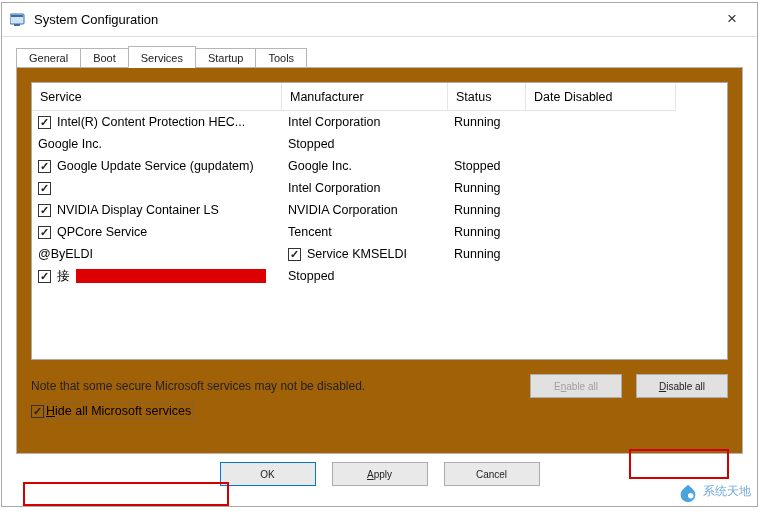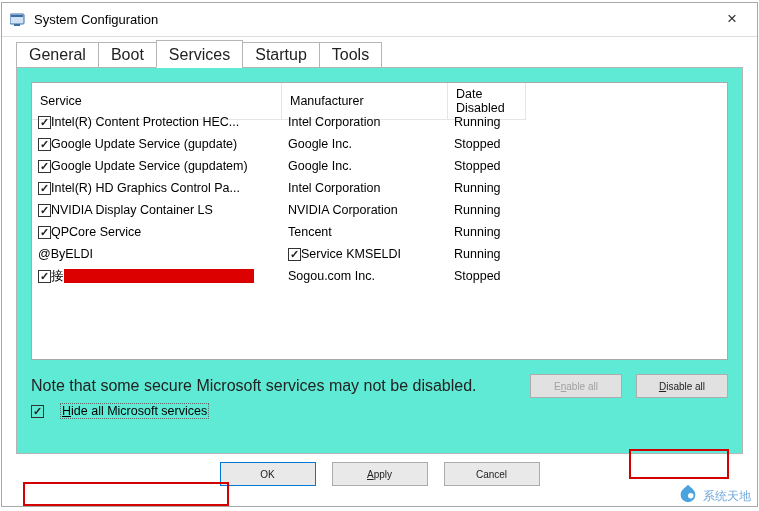--- a/index.html
+++ b/index.html
@@ -58,39 +58,39 @@
     align-items: flex-end;
     height: 26px;
     position: relative;
     z-index: 2;
   }
   .tab {
     border: 1px solid #b5b5b5;
     background: #fff;
     padding: 3px 12px 3px 12px;
     margin-right: -1px;
-    font-size: 16px;
+    font-size: 11px;
     color: #222;
     position: relative;
     top: 1px;
     cursor: pointer;
   }
   .tab.active {
     border-bottom: 1px solid #fff;
     top: 1px;
     padding-top: 5px;
     margin-top: 48px;
   }
   .tabpanel {
     border: 1px solid #b5b5b5;
     flex: 1;
     padding: 14px 14px 10px 14px;
     display: flex;
     flex-direction: column;
-    background: #5eead4;
+    background: #a16207;
     position: relative;
     z-index: 1;
   }
   .listview {
     border: 1px solid #aaa;
     background: #fff;
     height: 278px;
     overflow: hidden;
   }
   .lv-header, .lv-row {
@@ -118,20 +118,21 @@
   }
   .lv-row .cell {
     padding: 0 6px;
     white-space: nowrap;
     overflow: hidden;
     text-overflow: ellipsis;
   }
   .svc-cell {
     display: flex;
     align-items: center;
+    gap: 6px;
   }
   .svcbox {
     width: 13px; height: 13px;
     border: 1px solid #333;
     display: inline-flex;
     align-items: center;
     justify-content: center;
     font-size: 11px;
     line-height: 11px;
     cursor: pointer;
@@ -148,40 +149,40 @@
     display: inline-block;
     width: 190px; height: 14px;
     background: #d00;
     vertical-align: middle;
   }
   .note-row {
     margin-top: 14px;
     display: flex;
     align-items: center;
   }
-  .note-text { font-size: 16px; color: #222; flex: 0 0 auto; }
+  .note-text { font-size: 12px; color: #222; flex: 0 0 auto; }
   .btn {
     height: 24px;
     min-width: 92px;
     padding: 0 12px;
     border: 1px solid #adadad;
     background: #e1e1e1;
     font-family: inherit;
     font-size: 10px;
     color: #222;
     cursor: pointer;
   }
   .btn:disabled { color: #a0a0a0; cursor: default; }
   .btn .u { text-decoration: underline; }
   .enable-btn { margin-left: auto; margin-right: 14px; }
   .hide-row {
     margin-top: 6px;
     display: flex;
     align-items: center;
-    gap: 16px;
+    gap: 0;
   }
   .hide-row label { font-size: 12.5px; }
   .hide-row .u { text-decoration: underline; }
   .dotted { border: 1px dotted #666; padding: 0 1px; }
   .bottom-btns {
     display: flex;
     justify-content: center;
     gap: 16px;
     padding: 8px 0 10px 0;
     align-items: flex-end;
@@ -193,21 +194,21 @@
     position: absolute;
     border: 2px solid #d40000;
     pointer-events: none;
   }
   .watermark {
     position: absolute;
     right: 8px; bottom: 6px;
     font-size: 12px;
     color: #6fa8dc;
     display: flex;
-    align-items: flex-end;
+    align-items: flex-start;
     gap: 4px;
   }
   .watermark svg { width: 22px; height: 22px; }
 </style>
 </head>
 <body>
 
 <div class="window">
 
   <div class="titlebar">
@@ -231,54 +232,50 @@
       <div class="tab">Startup</div>
       <div class="tab">Tools</div>
     </div>
 
     <div class="tabpanel">
 
       <div class="listview">
         <div class="lv-header">
           <div class="col">Service</div>
           <div class="col">Manufacturer</div>
+          <div class="col">Status</div>
           <div class="col">Date Disabled</div>
         </div>
         <div class="lv-body" id="lv-body">
             <div class="lv-row">
               <div class="cell svc-cell">
                 <span class="svcbox checked"></span>
                 <span class="svc-name">Intel(R) Content Protection HEC...</span>
               </div>
               <div class="cell">Intel Corporation</div>
               <div class="cell">Running</div>
               <div class="cell"></div>
             </div>
             <div class="lv-row">
-              <div class="cell svc-cell">
-                <span class="svcbox checked"></span>
-                <span class="svc-name">Google Update Service (gupdate)</span>
-              </div>
               <div class="cell">Google Inc.</div>
               <div class="cell">Stopped</div>
               <div class="cell"></div>
             </div>
             <div class="lv-row">
               <div class="cell svc-cell">
                 <span class="svcbox checked"></span>
                 <span class="svc-name">Google Update Service (gupdatem)</span>
               </div>
               <div class="cell">Google Inc.</div>
               <div class="cell">Stopped</div>
               <div class="cell"></div>
             </div>
             <div class="lv-row">
               <div class="cell svc-cell">
                 <span class="svcbox checked"></span>
-                <span class="svc-name">Intel(R) HD Graphics Control Pa...</span>
               </div>
               <div class="cell">Intel Corporation</div>
               <div class="cell">Running</div>
               <div class="cell"></div>
             </div>
             <div class="lv-row">
               <div class="cell svc-cell">
                 <span class="svcbox checked"></span>
                 <span class="svc-name">NVIDIA Display Container LS</span>
               </div>
@@ -303,21 +300,20 @@
               </div>
               <div class="cell">Running</div>
               <div class="cell"></div>
             </div>
             <div class="lv-row">
               <div class="cell svc-cell">
                 <span class="svcbox checked"></span>
                 <span>接</span>
                 <span class="redact"></span>
               </div>
-              <div class="cell">Sogou.com Inc.</div>
               <div class="cell">Stopped</div>
               <div class="cell"></div>
             </div>
           </div>
       </div>
 
       <div class="note-row">
         <span class="note-text">Note that some secure Microsoft services may not be disabled.</span>
         <button class="btn enable-btn" disabled=""><span>E</span><span class="u">n</span><span>able all</span></button>
         <button class="btn"><span></span><span class="u">D</span><span>isable all</span></button>

